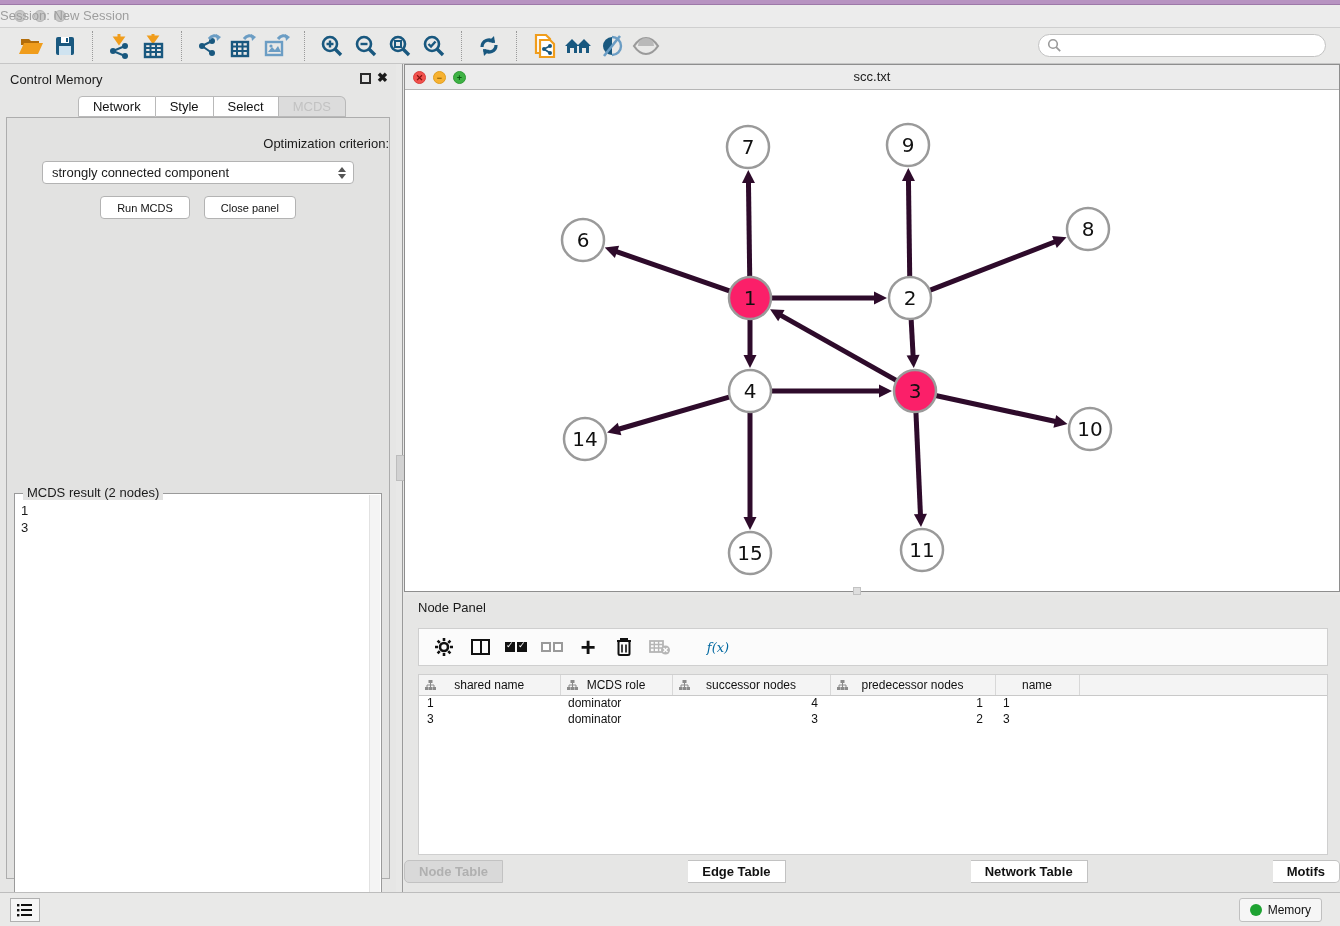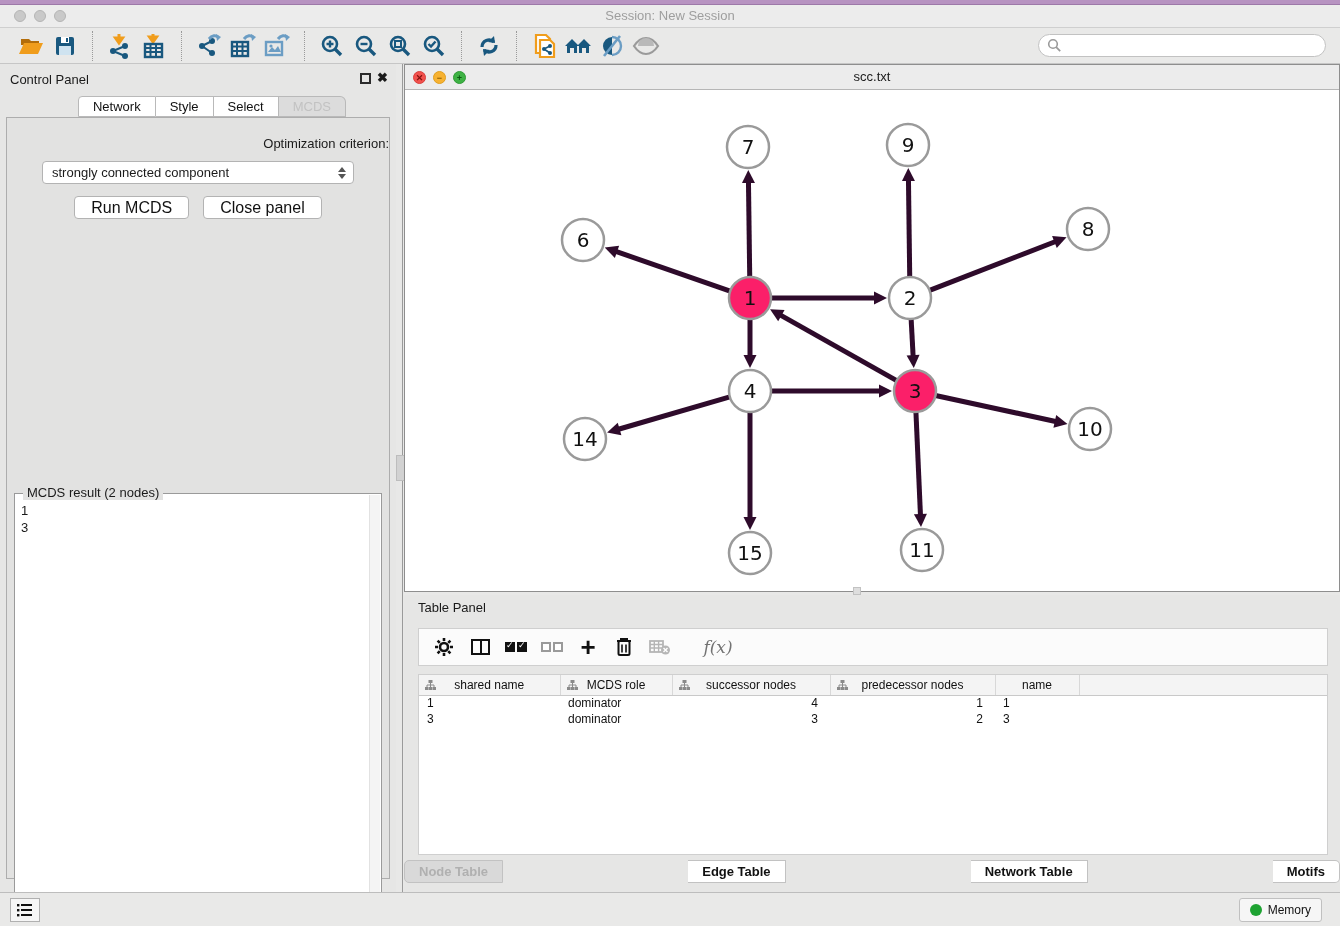--- a/index.html
+++ b/index.html
@@ -4,21 +4,21 @@
 <style>
   * { margin:0; padding:0; box-sizing:border-box; }
   html,body { width:1340px; height:926px; overflow:hidden; }
   body { font-family:"Liberation Sans", sans-serif; background:#e8e8e7; position:relative; font-size:13px; color:#1a1a1a; }
 
   
   .purple-strip { position:absolute; left:0; top:0; width:1340px; height:5px; background:#b793c1; border-bottom:1px solid #9d78a8; }
   .titlebar { position:absolute; left:0; top:5px; width:1340px; height:23px; background:#ececec; border-bottom:1px solid #cfcfcf; }
   .tl-dot { position:absolute; top:5px; width:12px; height:12px; border-radius:50%; background:#c9c9c9; border:1px solid #b5b5b5; }
   .titlebar .t1 { left:14px; } .titlebar .t2 { left:34px; } .titlebar .t3 { left:54px; }
-  .titlebar .title { position:absolute; left:0; right:0; top:3px; text-align:center; color:#9e9e9e; font-size:13px; }
+  .titlebar .title { position:absolute; left:0; right:0; top:3px; color:#9e9e9e; font-size:13px; }
 
   
   .toolbar { position:absolute; left:0; top:28px; width:1340px; height:36px; background:#e9e9e8; border-bottom:1px solid #c6c6c6; display:flex; align-items:center; padding:0 8px; }
   .tb-group { display:flex; align-items:center; height:34px; padding:0 6px; }
   .tb-sep { width:1px; height:30px; border-left:1px dotted #9a9a9a; margin:0 4px; }
   .tb-btn { width:34px; height:32px; display:flex; align-items:center; justify-content:center; background:transparent; border:none; cursor:default; }
   .tb-btn svg { display:block; }
   .tb-spacer { flex:1; }
   .searchbox { width:288px; height:23px; background:#fff; border:1px solid #c2c2c2; border-radius:12px; display:flex; align-items:center; padding:0 8px; margin-right:6px; }
   .searchbox input { border:none; outline:none; flex:1; font-size:12px; margin-left:5px; background:transparent; font-family:"Liberation Sans",sans-serif; }
@@ -32,21 +32,21 @@
   .tab { height:21px; padding:2px 14px; background:#fff; border:1px solid #b9b9b9; border-left:none; font-size:13px; color:#111; }
   .tab:first-child { border-left:1px solid #b9b9b9; border-radius:4px 0 0 0;margin-left:28px; }
   .tab.disabled-active { background:#dcdcdc; color:#c2c2c2; border-radius:0 6px 0 0; }
   .cp-body { position:absolute; left:6px; top:53px; width:384px; height:762px; background:#e2e2e1; border:1px solid #adadad; }
   .opt-label { margin-top:18px; text-align:right; font-size:13px; }
   .opt-select { position:relative; margin:10px auto 0 auto; width:312px; height:23px; background:#fff; border:1px solid #b3b3b3; border-radius:4px; display:flex; align-items:center; padding:0 22px 0 9px; font-size:13px; }
   .stepper { position:absolute; right:5px; top:3px; width:12px; height:16px; display:flex; flex-direction:column; align-items:center; justify-content:center; gap:2px; }
   .stepper .up { width:0; height:0; border-left:4px solid transparent; border-right:4px solid transparent; border-bottom:5px solid #555; }
   .stepper .down { width:0; height:0; border-left:4px solid transparent; border-right:4px solid transparent; border-top:5px solid #555; }
   .cp-buttons { margin-top:12px; display:flex; justify-content:center; gap:14px; }
-  .cp-btn { height:23px; padding:0 16px; background:#fff; border:1px solid #b3b3b3; border-radius:4px; font-size:16px; font-family:"Liberation Sans",sans-serif; color:#111; }
+  .cp-btn { height:23px; padding:0 16px; background:#fff; border:1px solid #b3b3b3; border-radius:4px; font-size:11px; font-family:"Liberation Sans",sans-serif; color:#111; }
   .result-box { position:absolute; left:7px; top:375px; width:368px; height:477px; border:1px solid #9a9a9a; background:#fff; }
   .result-legend { position:absolute; left:8px; top:-9px; background:#e2e2e1; padding:0 4px; font-size:13px; }
   .result-text { position:absolute; left:0; top:2px; right:12px; bottom:0; padding:6px 6px; font-size:13px; line-height:17px; white-space:pre; overflow:hidden; }
   .result-scroll { position:absolute; right:1px; top:1px; bottom:1px; width:11px; background:#f4f4f4; border-left:1px solid #e2e2e2; }
 
   
   .v-divider { position:absolute; left:402px; top:64px; width:1px; height:828px; background:#9a9a9a; }
   .v-handle { position:absolute; left:396px; top:455px; width:9px; height:26px; background:#d2d2d2; border:1px solid #bdbdbd; }
 
   
@@ -66,21 +66,21 @@
   .tp-toolbar { position:absolute; left:14px; top:33px; width:910px; height:38px; background:#fbfbfb; border:1px solid #cfcfcf; display:flex; align-items:center; padding:0 10px; gap:6px; }
   .tp-icon { width:30px; height:30px; display:flex; align-items:center; justify-content:center; background:transparent; border:none; }
   .ck-pair { display:flex; gap:2px; }
   .ck { width:10px; height:10px; }
   .ck.checked { background:#111; position:relative; }
   .ck.checked::after { content:"✓"; position:absolute; left:1px; top:-2px; color:#fff; font-size:9px; }
   .ck.empty { border:2px solid #9a9a9a; background:#fff; }
   .split-icon { width:19px; height:16px; border:2px solid #111; position:relative; }
   .split-icon::after { content:""; position:absolute; left:7px; top:0; width:2px; height:12px; background:#111; }
   .plus-glyph { font-size:26px; font-weight:bold; color:#111; line-height:22px; }
-  .fx-glyph { font-family:"DejaVu Serif", serif; font-style:italic; font-size:17px; color:#737373;margin-left:44px; }
+  .fx-glyph { font-family:"DejaVu Serif", serif; font-style:italic; font-size:13px; color:#0369a1;margin-left:44px; }
   .tp-table-wrap { position:absolute; left:14px; top:79px; width:910px; height:181px; background:#fff; border:1px solid #cfcfcf; overflow:hidden; }
   table.data { border-collapse:collapse; table-layout:fixed; width:910px; }
   table.data th { height:20px; background:#f4f4f4; border-right:1px solid #d8d8d8; border-bottom:1px solid #c9c9c9; font-weight:normal; font-size:12px; color:#111; position:relative; text-align:center; }
   table.data th .hier { position:absolute; left:6px; top:5px; }
   table.data td { height:16px; font-size:12px; color:#111; padding:0 8px; white-space:nowrap; }
   table.data td:nth-child(3), table.data td:nth-child(4) { text-align:right; padding-right:12px; }
   .tp-tabs { position:absolute; left:0; right:0; top:265px; display:flex; justify-content:space-between; }
   .tp-tab { height:23px; padding:3px 14px; background:#fff; border:1px solid #c2c2c2; border-left:none; font-size:13px; font-weight:bold; color:#111; }
   .tp-tab:first-child { border-left:1px solid #c2c2c2; border-radius:5px 0 0 5px; }
   .tp-tab:last-child { border-radius:0 5px 5px 0; }
@@ -249,21 +249,21 @@
   <div class="searchbox">
     <svg width="15" height="15" viewBox="0 0 15 15">
         <circle cx="6" cy="6" r="4.3" fill="none" stroke="#9a9a9a" stroke-width="1.6"></circle>
         <path d="M9.2 9.2l4 4" stroke="#9a9a9a" stroke-width="1.8"></path>
       </svg>
     <input type="text" placeholder="" style="">
   </div>
 </div>
 
 <div class="control-panel">
-  <div class="cp-header">Control Panel</div>
+  <div class="cp-header">Control Memory</div>
   <span class="panel-float" style="left:360px;"></span>
   <span class="panel-close" style="left:377px;">✖</span>
   <div class="cp-tabs">
       <span class="tab">Network</span>
       <span class="tab">Style</span>
       <span class="tab">Select</span>
       <span class="tab disabled-active">MCDS</span>
     </div>
   <div class="cp-body">
     <div class="opt-label">Optimization criterion:</div>
@@ -348,21 +348,21 @@
         <circle cx="345" cy="463" r="21" fill="#ffffff" stroke="#9a9a9a" stroke-width="2.5"></circle>
         <text x="345" y="463" text-anchor="middle" dy="0.35em" font-size="20" fill="#111111" font-family="DejaVu Sans, sans-serif">15</text>
         <circle cx="517" cy="460" r="21" fill="#ffffff" stroke="#9a9a9a" stroke-width="2.5"></circle>
         <text x="517" y="460" text-anchor="middle" dy="0.35em" font-size="20" fill="#111111" font-family="DejaVu Sans, sans-serif">11</text>
       </svg>
   </div>
   <div class="net-grip"></div>
 </div>
 
 <div class="table-panel">
-  <div class="tp-header">Table Panel</div>
+  <div class="tp-header">Node Panel</div>
 
   <div class="tp-toolbar">
     <button class="tp-icon">
       <svg width="22" height="22" viewBox="0 0 22 22">
           <circle cx="11" cy="11" r="4" fill="none" stroke="#111" stroke-width="2.6"></circle>
           <g stroke="#111" stroke-width="2.6">
             <path d="M11 2v3M11 17v3M2 11h3M17 11h3M4.6 4.6l2.2 2.2M15.2 15.2l2.2 2.2M17.4 4.6l-2.2 2.2M6.8 15.2l-2.2 2.2"></path>
           </g>
         </svg>
     </button>

